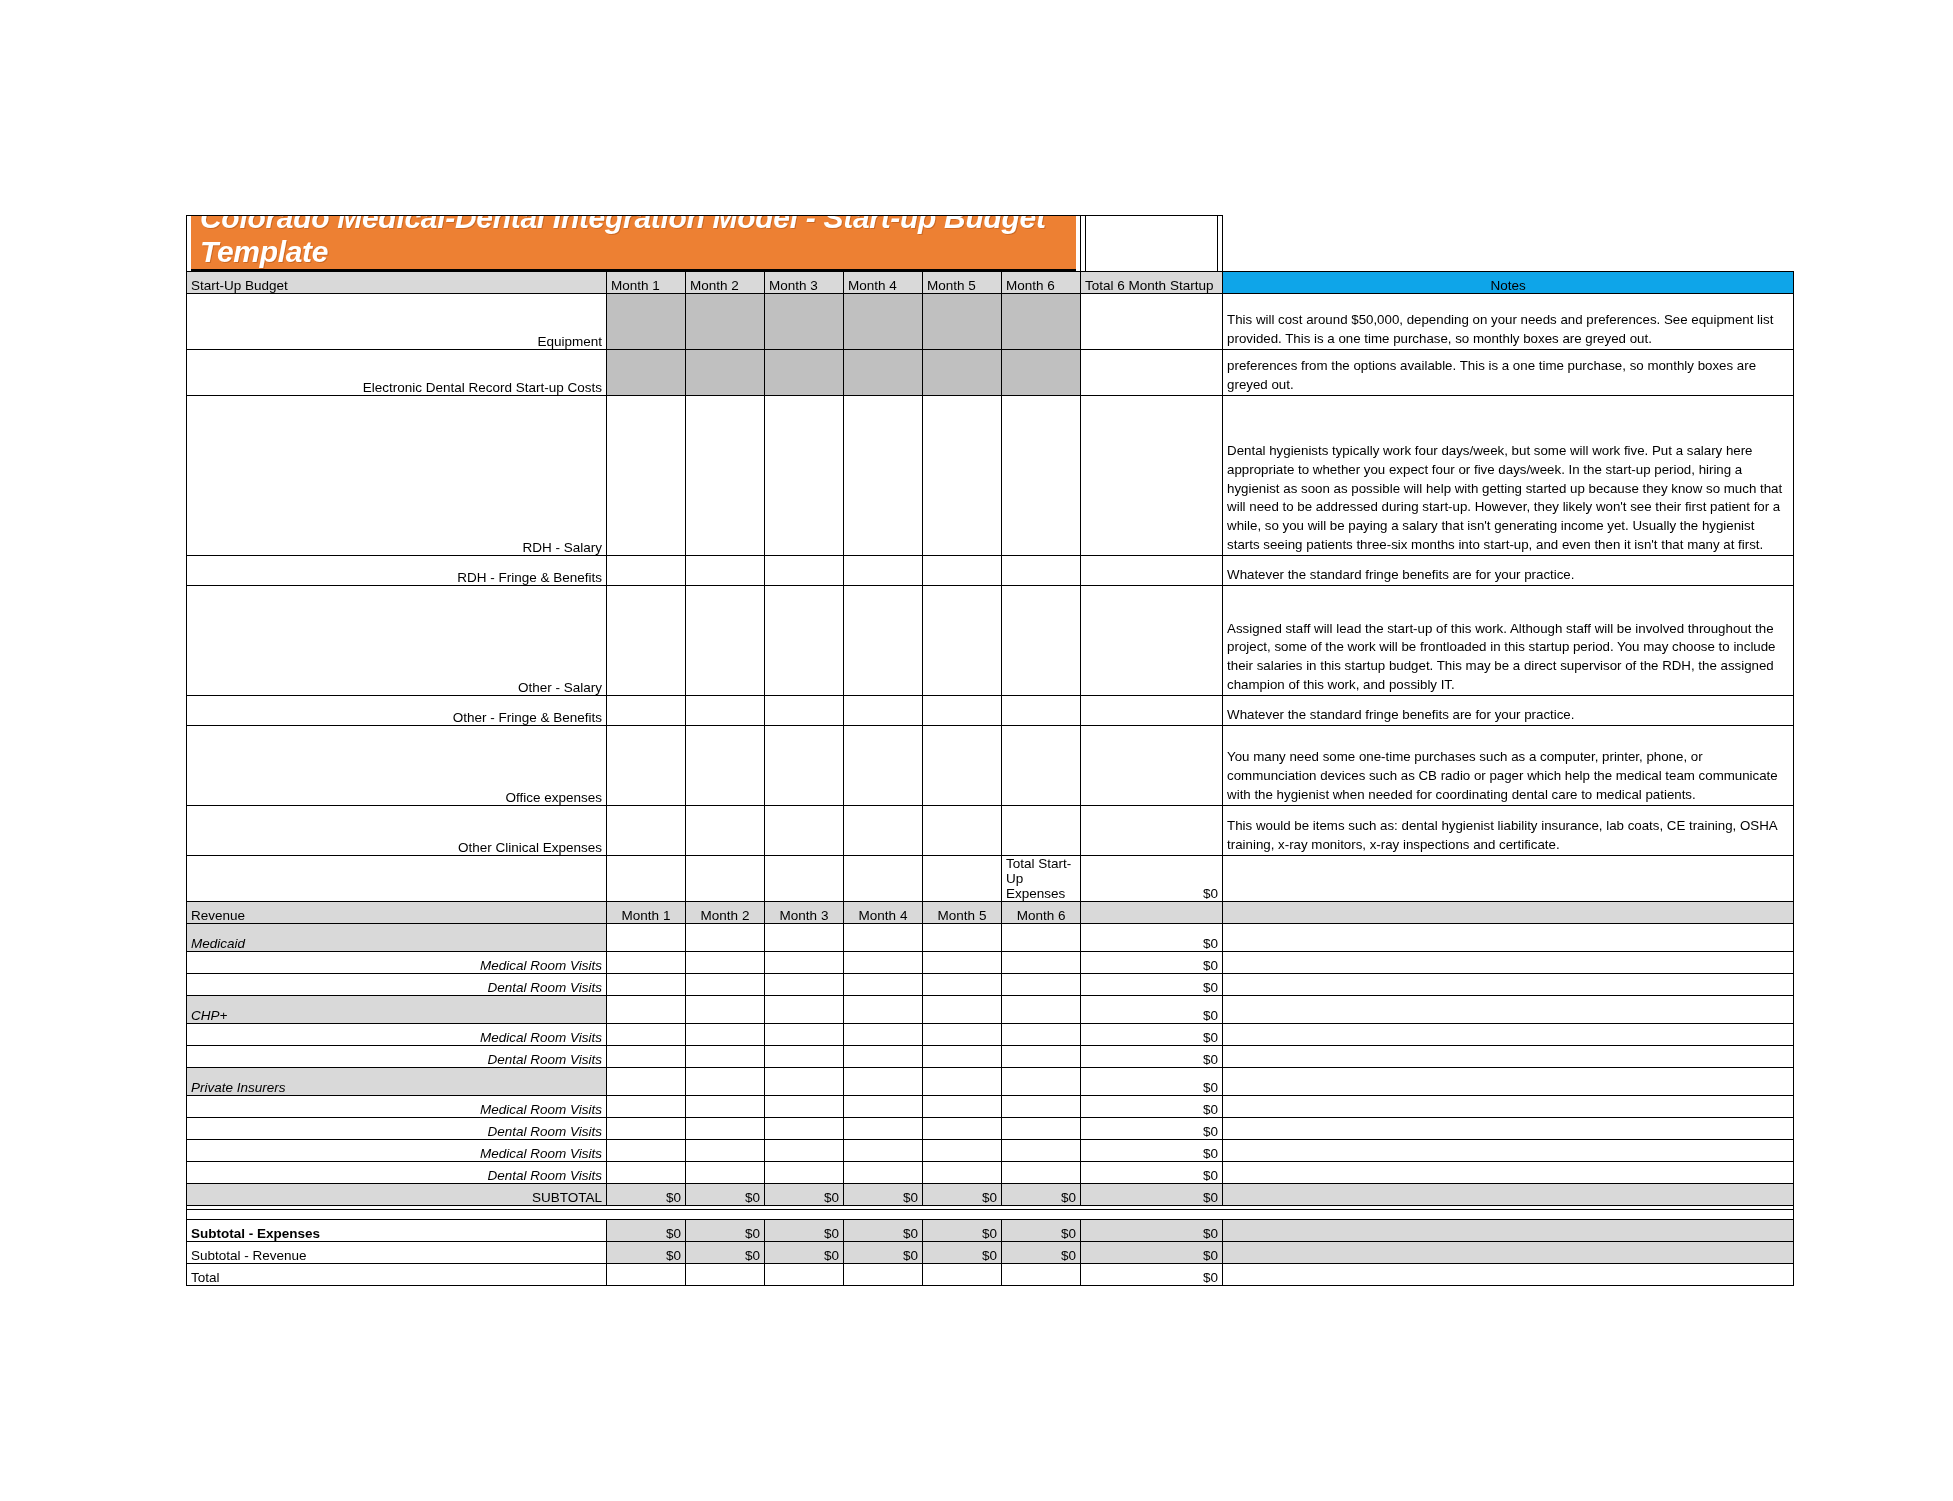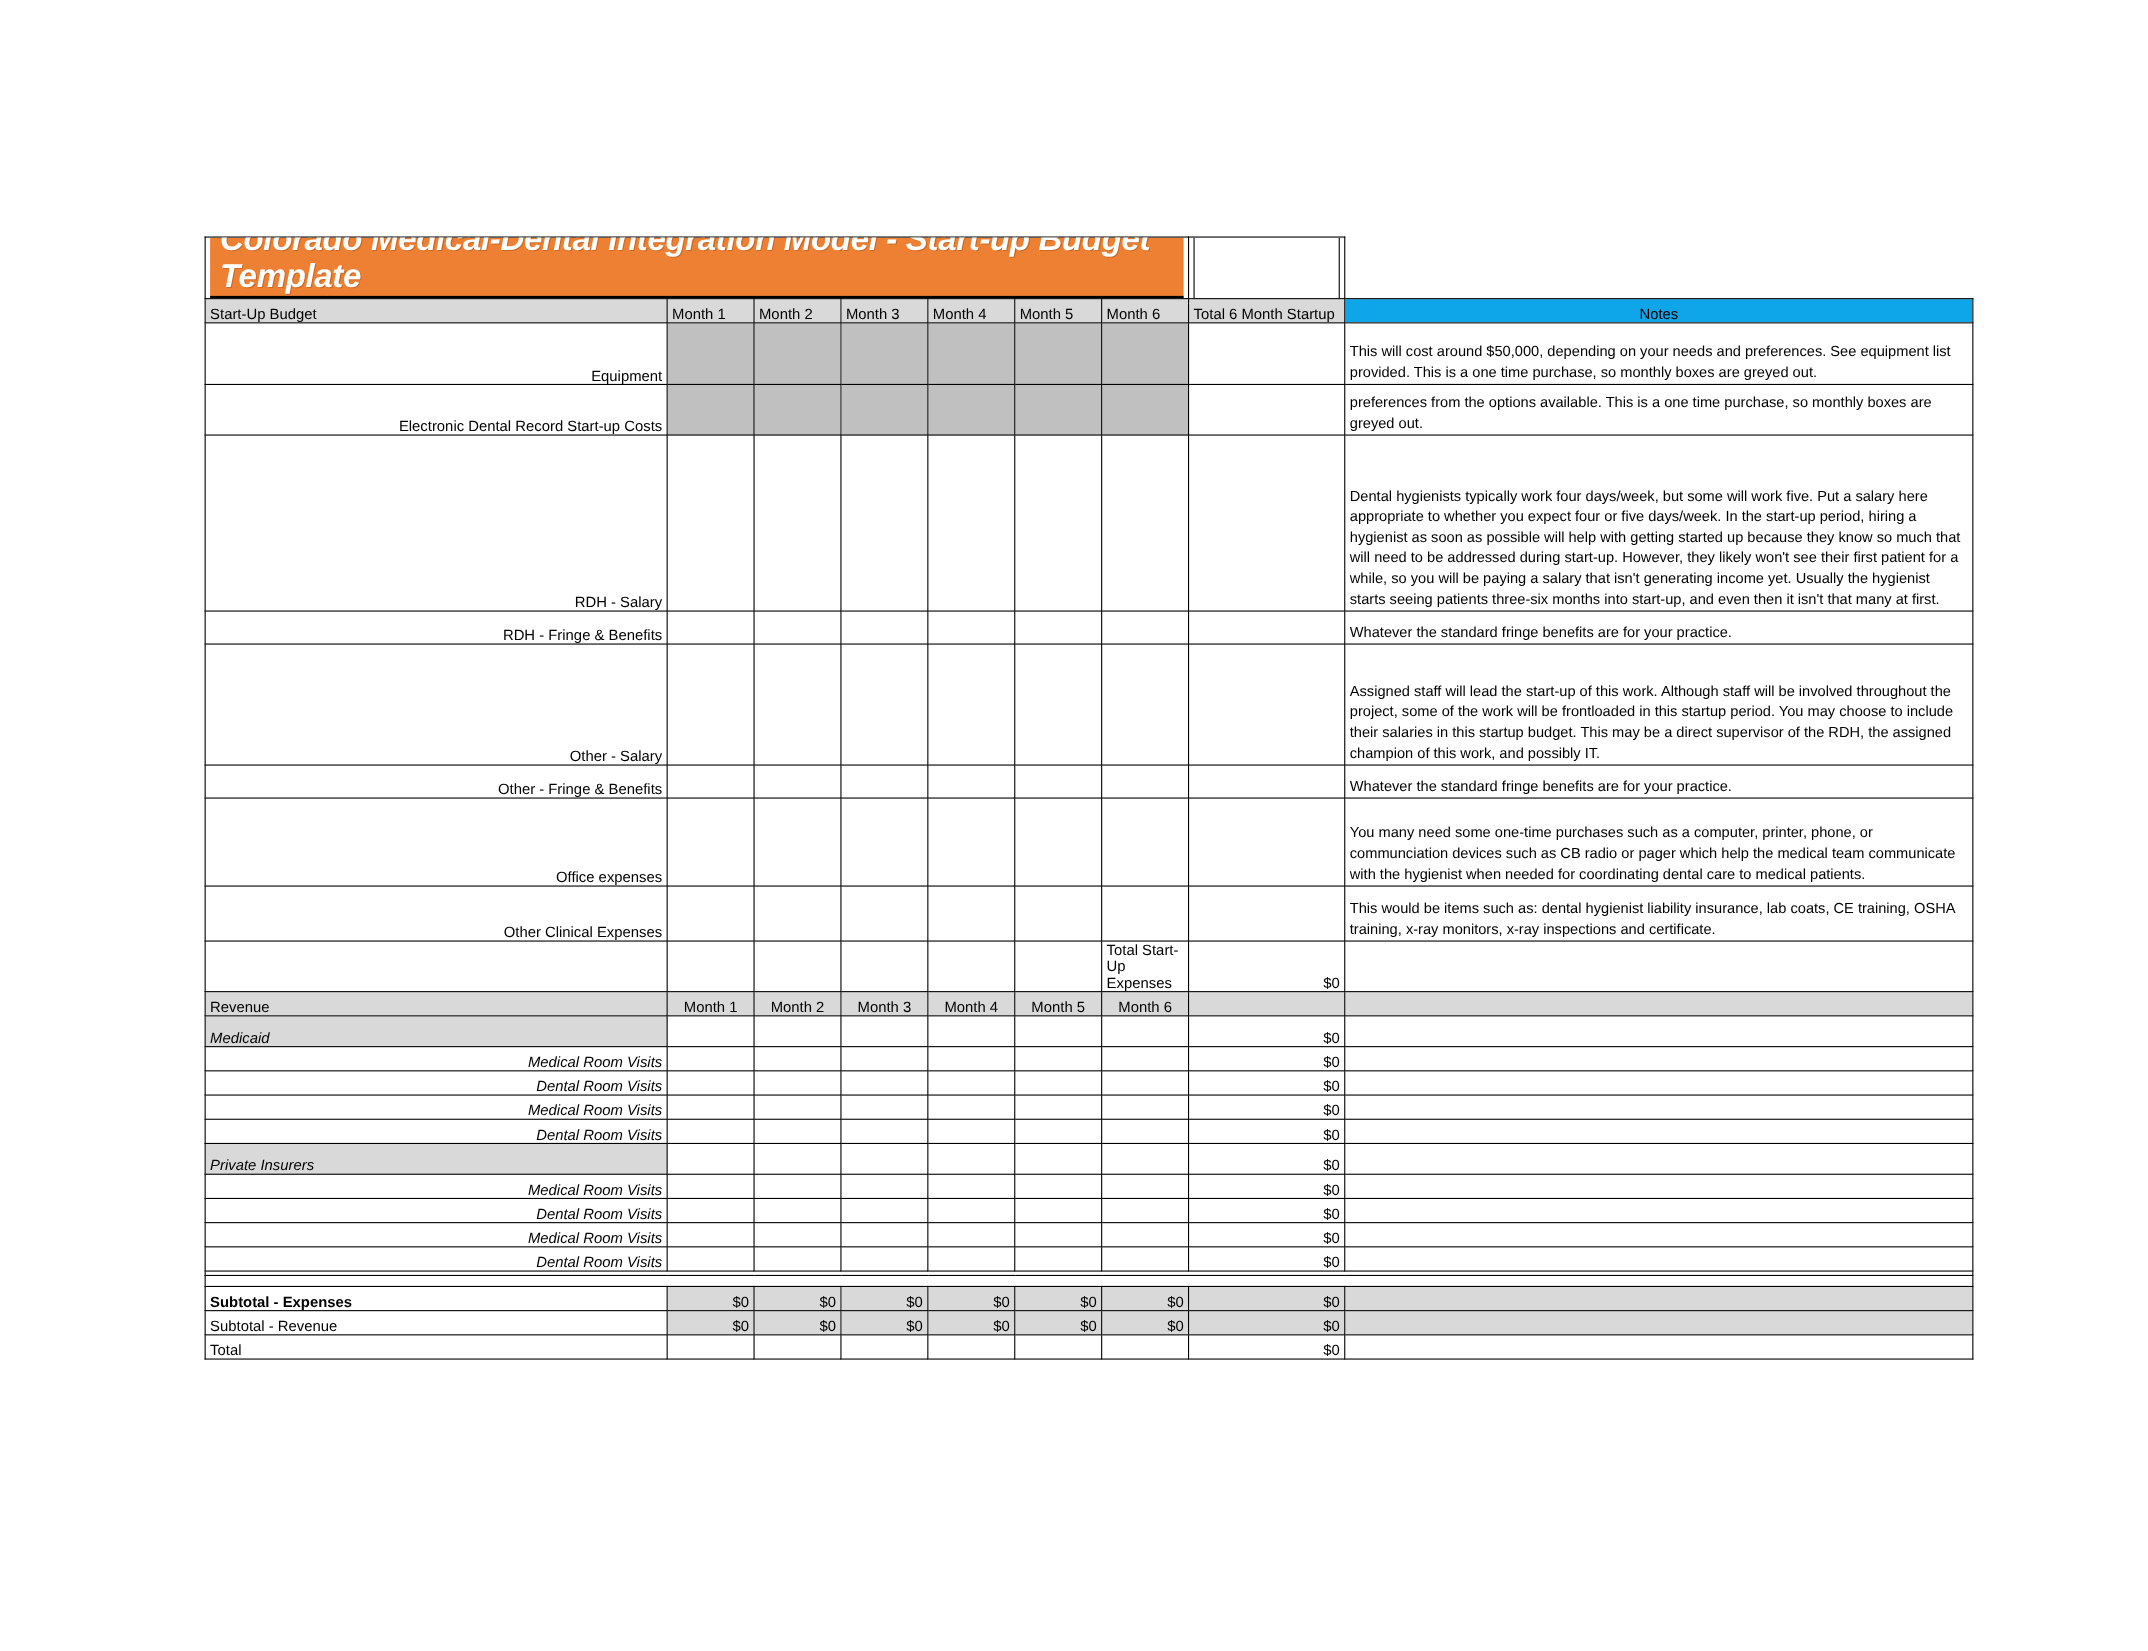--- a/index.html
+++ b/index.html
@@ -331,20 +331,31 @@
           <td class="m"></td>
           <td class="m"></td>
           <td class="m"></td>
           <td class="m"></td>
           <td class="m"></td>
           <td class="m"></td>
           <td class="tot">$0</td>
           <td class="nb"></td>
         </tr>
         <tr>
+          <td class="sec-head" style="height: 28px;">CHP+</td>
+          <td class="m"></td>
+          <td class="m"></td>
+          <td class="m"></td>
+          <td class="m"></td>
+          <td class="m"></td>
+          <td class="m"></td>
+          <td class="tot">$0</td>
+          <td class="nb"></td>
+        </tr>
+        <tr>
           <td class="sub-item" style="height: 22px;">Medical Room Visits</td>
           <td class="m"></td>
           <td class="m"></td>
           <td class="m"></td>
           <td class="m"></td>
           <td class="m"></td>
           <td class="m"></td>
           <td class="tot">$0</td>
           <td class="nb"></td>
         </tr>
@@ -410,20 +421,31 @@
           <td class="m"></td>
           <td class="m"></td>
           <td class="m"></td>
           <td class="m"></td>
           <td class="tot">$0</td>
           <td class="nb"></td>
         </tr>
       </tbody>
 
       <tbody>
+        <tr class="subtotal-row">
+        <td class="lbl" style="height:22px">SUBTOTAL</td>
+        <td class="m">$0</td>
+        <td class="m">$0</td>
+        <td class="m">$0</td>
+        <td class="m">$0</td>
+        <td class="m">$0</td>
+        <td class="m">$0</td>
+        <td class="tot">$0</td>
+        <td class="shade"></td>
+      </tr>
 
       <tr class="thickline">
         <td colspan="9"></td>
       </tr>
       <tr class="spacer">
         <td colspan="9"></td>
       </tr>
 
       </tbody>
       <tbody id="bottom-body">

